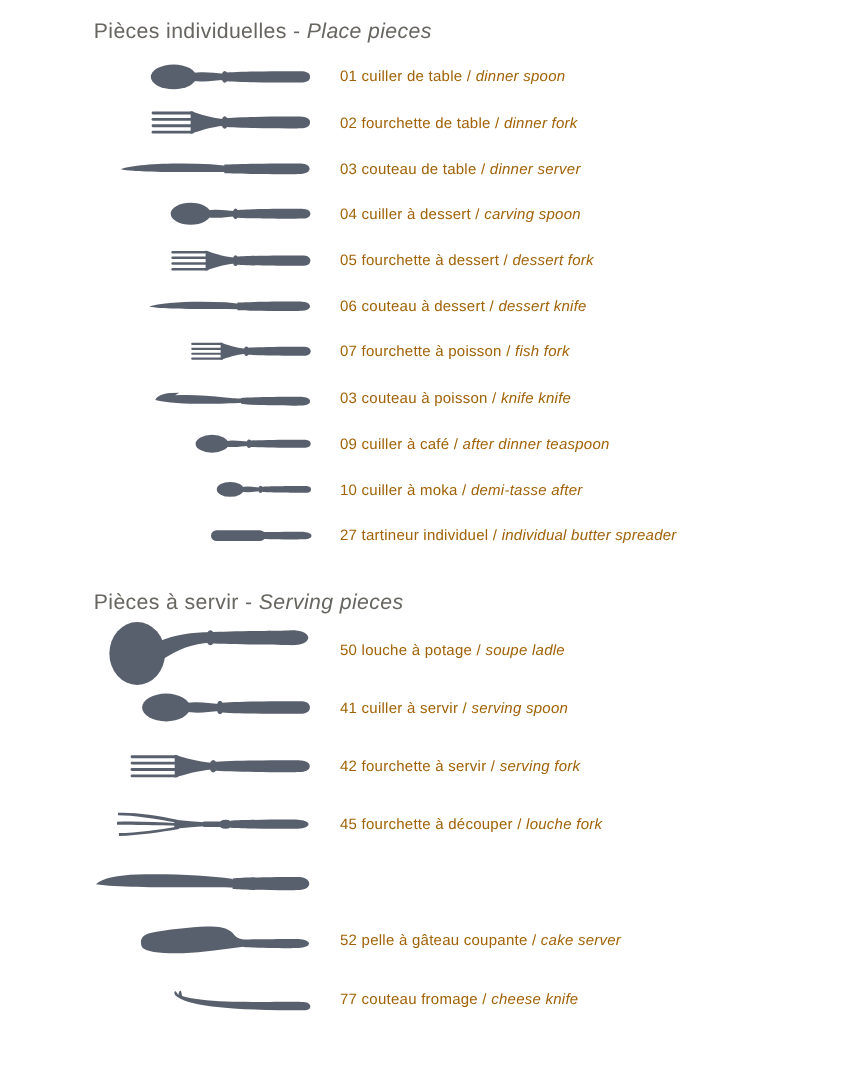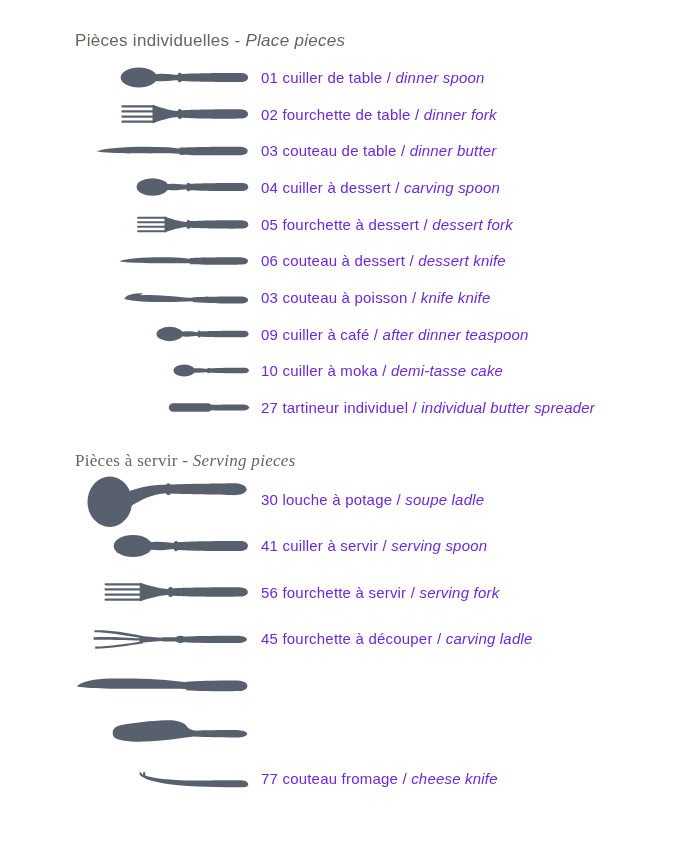--- a/index.html
+++ b/index.html
@@ -13,42 +13,42 @@
   .defs-hidden { position: absolute; width: 0; height: 0; overflow: hidden; }
 
   .section-title {
     margin-left: 75px;
     font-size: 17px;
     line-height: 24px;
     color: #67655f;
     letter-spacing: 0.3px;
   }
   .section-title .en { font-style: italic; }
-  #s1-title { padding-top: 29px; }
-  #s2-title { padding-top: 23px; font-family: Liberation Serif, serif; }
+  #s1-title { padding-top: 13px; }
+  #s2-title { padding-top: 23px; }
 
   .rows-place   { margin-top: 6px; }
   .rows-place .row   { height: 36.7px; }
   .rows-serving { margin-top: 3px; }
   .rows-serving .row { height: 46.5px; }
 
   .row { display: flex; align-items: center; }
   .sil {
     width: 250px;
     flex: none;
     display: flex;
     justify-content: flex-end;
     align-items: center;
   }
   .icon { fill: #59606d; display: block; }
 
   .label {
-    margin-left: 11px;
-    font-size: 15px;
-    color: #6d28d9;
+    margin-left: 22px;
+    font-size: 12px;
+    color: #a16207;
     white-space: nowrap;
     letter-spacing: 0.2px;
   }
   .label .en { font-style: italic; }
 
   
   .i-dinner-spoon   { width: 130px; height: 25px; }
   .i-dinner-fork    { width: 130px; height: 26px; }
   .i-dinner-knife   { width: 155px; height: 16px; }
   .i-dessert-spoon  { width: 114px; height: 22px; }
@@ -165,21 +165,21 @@
 
     <div class="row">
       <div class="sil">
         <svg class="icon i-dinner-knife" viewBox="0 0 200 24" preserveAspectRatio="none">
             <use href="#g-knife"></use>
           </svg>
       </div>
       <div class="label">
         <span>03 couteau de table</span>
         <span>/</span>
-        <span class="en">dinner butter</span>
+        <span class="en">dinner server</span>
       </div>
     </div>
 
     <div class="row">
       <div class="sil">
         <svg class="icon i-dessert-spoon" viewBox="0 0 200 34" preserveAspectRatio="none">
             <use href="#g-spoon"></use>
           </svg>
       </div>
       <div class="label">
@@ -208,20 +208,32 @@
             <use href="#g-knife"></use>
           </svg>
       </div>
       <div class="label">
         <span>06 couteau à dessert</span>
         <span>/</span>
         <span class="en">dessert knife</span>
       </div>
     </div>
 
+    <div class="row">
+      <div class="sil">
+        <svg class="icon i-fish-fork" viewBox="0 0 200 34" preserveAspectRatio="none">
+            <use href="#g-fork"></use>
+          </svg>
+      </div>
+      <div class="label">
+        <span>07 fourchette à poisson</span>
+        <span>/</span>
+        <span class="en">fish fork</span>
+      </div>
+    </div>
 
     <div class="row">
       <div class="sil">
         <svg class="icon i-fish-knife" viewBox="0 0 200 20" preserveAspectRatio="none">
             <use href="#g-fishknife"></use>
           </svg>
       </div>
       <div class="label">
         <span>03 couteau à poisson</span>
         <span>/</span>
@@ -244,21 +256,21 @@
 
     <div class="row">
       <div class="sil">
         <svg class="icon i-moka" viewBox="0 0 200 34" preserveAspectRatio="none">
             <use href="#g-spoon"></use>
           </svg>
       </div>
       <div class="label">
         <span>10 cuiller à moka</span>
         <span>/</span>
-        <span class="en">demi-tasse cake</span>
+        <span class="en">demi-tasse after</span>
       </div>
     </div>
 
     <div class="row">
       <div class="sil">
         <svg class="icon i-spreader" viewBox="0 0 100 14" preserveAspectRatio="none">
             <use href="#g-spreader"></use>
           </svg>
       </div>
       <div class="label">
@@ -277,21 +289,21 @@
 
   <div class="rows-serving">
 
     <div class="row">
       <div class="sil">
         <svg class="icon i-ladle" viewBox="0 0 200 60" preserveAspectRatio="none">
             <use href="#g-ladle"></use>
           </svg>
       </div>
       <div class="label">
-        <span>30 louche à potage</span>
+        <span>50 louche à potage</span>
         <span>/</span>
         <span class="en">soupe ladle</span>
       </div>
     </div>
 
     <div class="row">
       <div class="sil">
         <svg class="icon i-serving-spoon" viewBox="0 0 200 34" preserveAspectRatio="none">
             <use href="#g-spoon"></use>
           </svg>
@@ -303,53 +315,58 @@
       </div>
     </div>
 
     <div class="row">
       <div class="sil">
         <svg class="icon i-serving-fork" viewBox="0 0 200 34" preserveAspectRatio="none">
             <use href="#g-fork"></use>
           </svg>
       </div>
       <div class="label">
-        <span>56 fourchette à servir</span>
+        <span>42 fourchette à servir</span>
         <span>/</span>
         <span class="en">serving fork</span>
       </div>
     </div>
 
     <div class="row">
       <div class="sil">
         <svg class="icon i-carving-fork" viewBox="0 0 200 34" preserveAspectRatio="none">
             <use href="#g-carvingfork"></use>
           </svg>
       </div>
       <div class="label">
         <span>45 fourchette à découper</span>
         <span>/</span>
-        <span class="en">carving ladle</span>
+        <span class="en">louche fork</span>
       </div>
     </div>
 
     <div class="row">
       <div class="sil">
         <svg class="icon i-carving-knife" viewBox="0 0 200 24" preserveAspectRatio="none">
             <use href="#g-carvingknife"></use>
           </svg>
       </div>
     </div>
 
     <div class="row">
       <div class="sil">
         <svg class="icon i-cake-server" viewBox="0 0 200 40" preserveAspectRatio="none">
             <use href="#g-cakeserver"></use>
           </svg>
       </div>
+      <div class="label">
+        <span>52 pelle à gâteau coupante</span>
+        <span>/</span>
+        <span class="en">cake server</span>
+      </div>
     </div>
 
     <div class="row">
       <div class="sil">
         <svg class="icon i-cheese-knife" viewBox="0 0 200 22" preserveAspectRatio="none">
             <use href="#g-cheeseknife"></use>
           </svg>
       </div>
       <div class="label">
         <span>77 couteau fromage</span>

